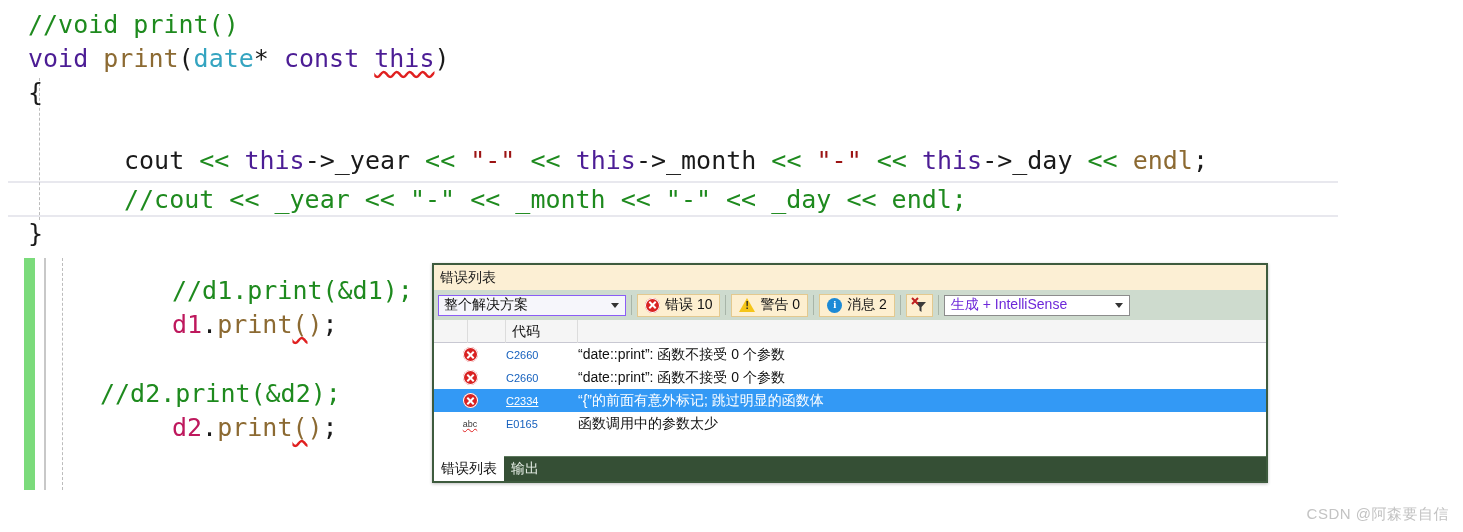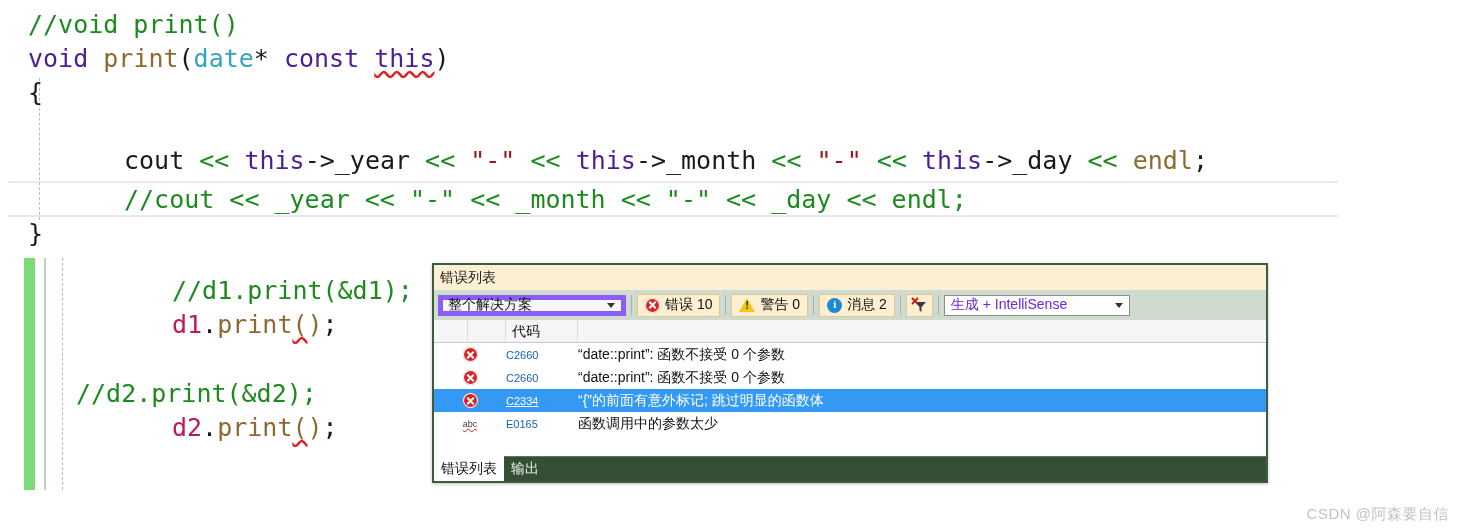--- a/index.html
+++ b/index.html
@@ -100,21 +100,21 @@
     height: 30px;
     background: #CEDBCE;
     display: flex;
     align-items: center;
     padding: 0 4px;
     box-sizing: border-box;
   }
   .scope-select {
     width: 188px; height: 21px;
     background: #F6F6FB;
-    border: 5px solid #8b5cf6;
+    border: 1px solid #8b5cf6;
     display: flex; align-items: center;
     font-size: 14px;
     padding-left: 5px;
     box-sizing: border-box;
     justify-content: space-between;
     color: #111;
   }
   .caret {
     width: 0; height: 0;
     border-left: 4px solid transparent;
@@ -307,21 +307,21 @@
 
   <div id="code-lines">
       <div class="code-line" style="top: 8px;"><span class="code-text" style="padding-left: 28px;"><span class="t-cmt">//void print()</span></span></div>
       <div class="code-line" style="top: 42px;"><span class="code-text" style="padding-left: 28px;"><span class="t-kw">void</span><span class="t-plain"> </span><span class="t-fn">print</span><span class="t-plain">(</span><span class="t-type">date</span><span class="t-plain">* </span><span class="t-kw">const</span><span class="t-plain"> </span><span class="t-kw squiggle">this</span><span class="t-plain">)</span></span></div>
       <div class="code-line" style="top: 76px;"><span class="code-text" style="padding-left: 28px;"><span class="t-plain">{</span></span></div>
       <div class="code-line" style="top: 144px;"><span class="code-text" style="padding-left: 124px;"><span class="t-plain">cout</span><span class="t-plain"> </span><span class="t-op">&lt;&lt;</span><span class="t-plain"> </span><span class="t-kw">this</span><span class="t-plain">-&gt;_year</span><span class="t-plain"> </span><span class="t-op">&lt;&lt;</span><span class="t-plain"> </span><span class="t-str">"-"</span><span class="t-plain"> </span><span class="t-op">&lt;&lt;</span><span class="t-plain"> </span><span class="t-kw">this</span><span class="t-plain">-&gt;_month</span><span class="t-plain"> </span><span class="t-op">&lt;&lt;</span><span class="t-plain"> </span><span class="t-str">"-"</span><span class="t-plain"> </span><span class="t-op">&lt;&lt;</span><span class="t-plain"> </span><span class="t-kw">this</span><span class="t-plain">-&gt;_day</span><span class="t-plain"> </span><span class="t-op">&lt;&lt;</span><span class="t-plain"> </span><span class="t-fn">endl</span><span class="t-plain">;</span></span></div>
       <div class="code-line" style="top: 183px;"><span class="code-text" style="padding-left: 124px;"><span class="t-cmt">//cout &lt;&lt; _year &lt;&lt; "-" &lt;&lt; _month &lt;&lt; "-" &lt;&lt; _day &lt;&lt; endl;</span></span></div>
       <div class="code-line" style="top: 217px;"><span class="code-text" style="padding-left: 28px;"><span class="t-plain">}</span></span></div>
       <div class="code-line" style="top: 274px;"><span class="code-text" style="padding-left: 172px;"><span class="t-cmt">//d1.print(&amp;d1);</span></span></div>
       <div class="code-line" style="top: 308px;"><span class="code-text" style="padding-left: 172px;"><span class="t-id">d1</span><span class="t-plain">.</span><span class="t-fn">print</span><span class="t-fn squiggle">(</span><span class="t-fn">)</span><span class="t-plain">;</span></span></div>
-      <div class="code-line" style="top: 377px;"><span class="code-text" style="padding-left: 76px;"><span class="t-cmt">//d2.print(&amp;d2);</span></span></div>
+      <div class="code-line" style="top: 377px;"><span class="code-text" style="padding-left: 100px;"><span class="t-cmt">//d2.print(&amp;d2);</span></span></div>
       <div class="code-line" style="top: 411px;"><span class="code-text" style="padding-left: 172px;"><span class="t-id">d2</span><span class="t-plain">.</span><span class="t-fn">print</span><span class="t-fn squiggle">(</span><span class="t-fn">)</span><span class="t-plain">;</span></span></div>
     </div>
 </div>
 
 <div id="error-panel">
 
   <div class="panel-title">错误列表</div>
 
   <div class="panel-toolbar">
 

